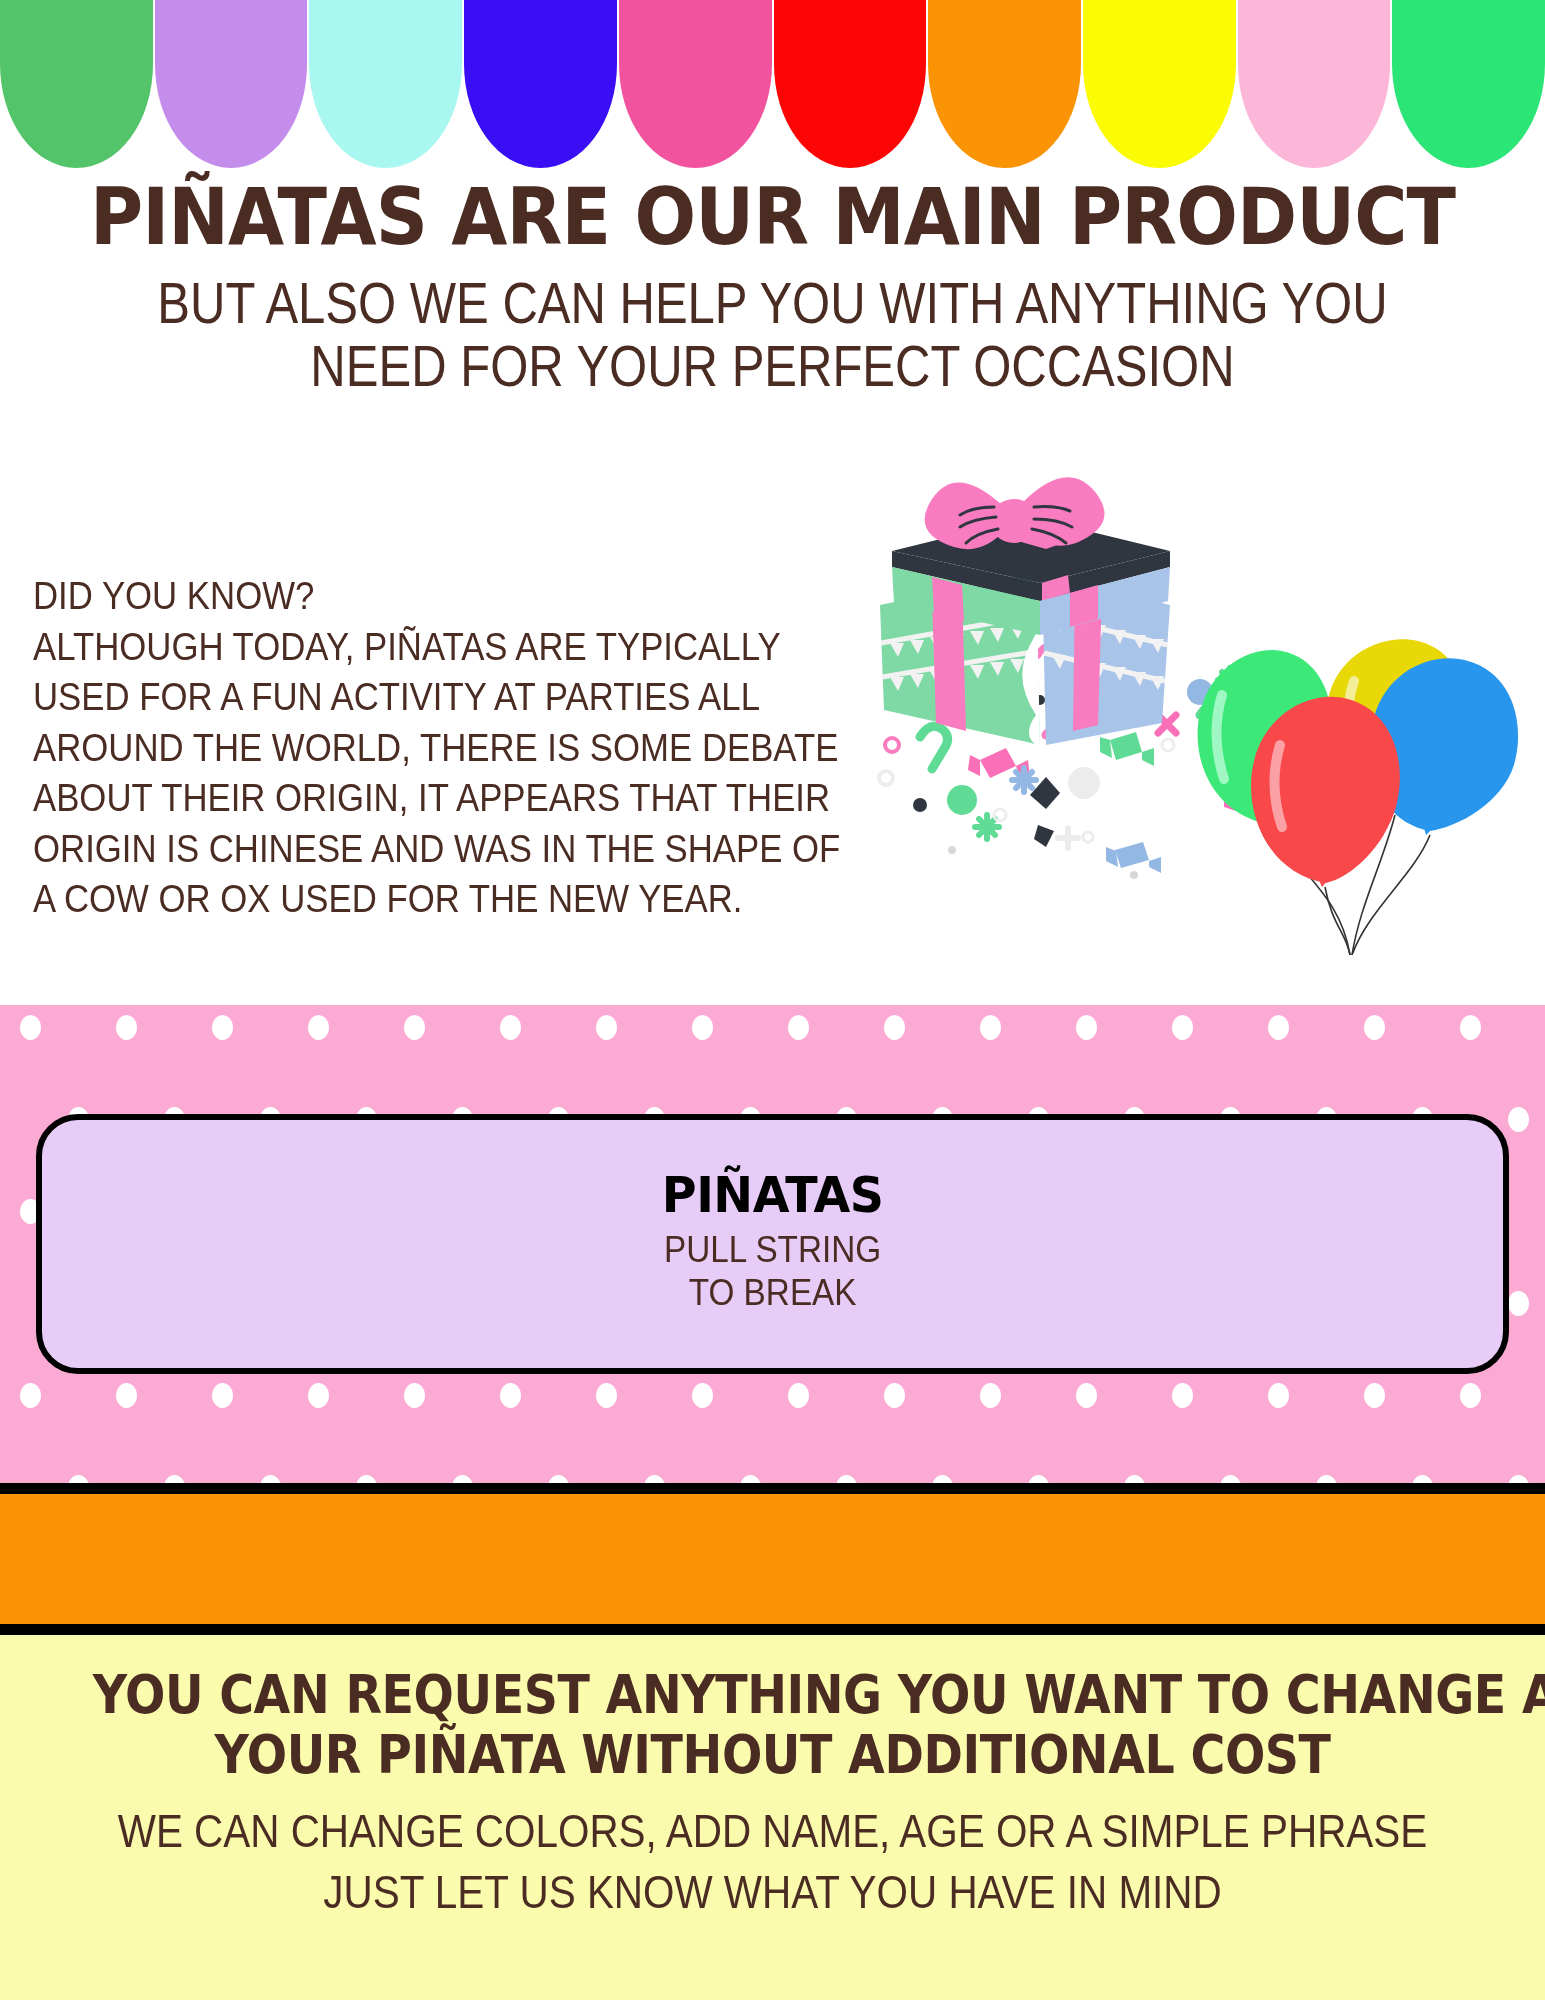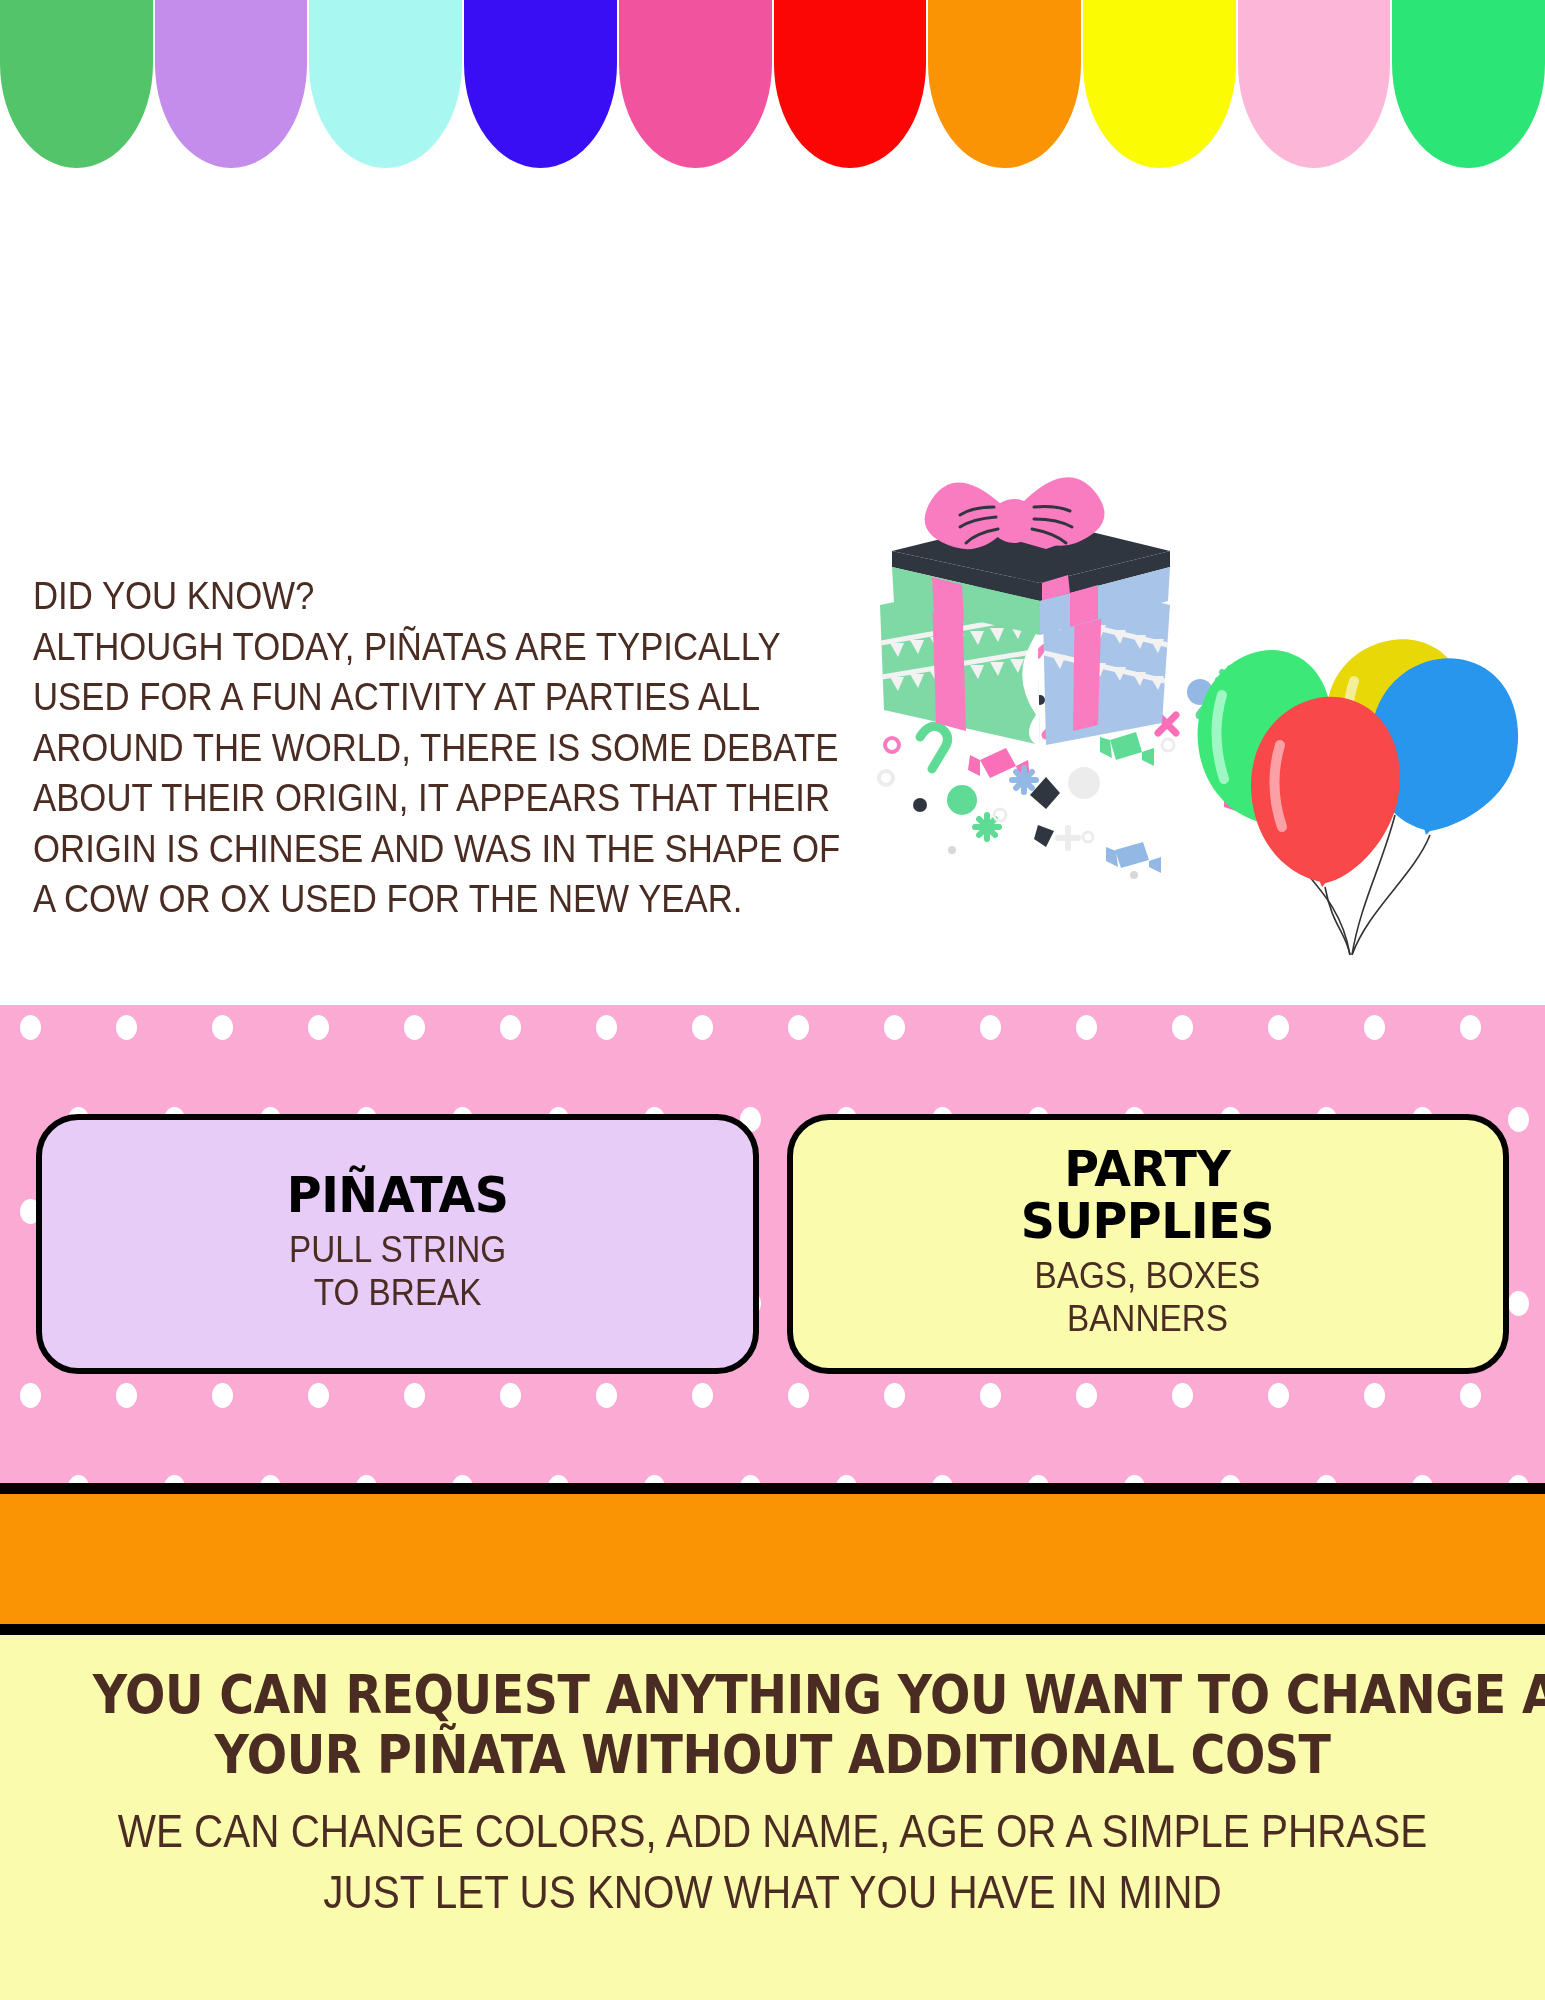--- a/index.html
+++ b/index.html
@@ -162,20 +162,27 @@
       <div class="scallop" style="background: rgb(169, 247, 241);"></div>
       <div class="scallop" style="background: rgb(58, 14, 245);"></div>
       <div class="scallop" style="background: rgb(242, 83, 158);"></div>
       <div class="scallop" style="background: rgb(251, 5, 5);"></div>
       <div class="scallop" style="background: rgb(251, 148, 4);"></div>
       <div class="scallop" style="background: rgb(251, 251, 4);"></div>
       <div class="scallop" style="background: rgb(251, 182, 216);"></div>
       <div class="scallop" style="background: rgb(43, 229, 118);"></div>
     </div>
 
+  <div class="headline-wrap">
+    <div class="main-title">PIÑATAS ARE OUR MAIN PRODUCT</div>
+    <div class="sub-title">
+      <span class="l1">BUT ALSO WE CAN HELP YOU WITH ANYTHING YOU</span>
+      <span class="l2">NEED FOR YOUR PERFECT OCCASION</span>
+    </div>
+  </div>
 
   <div class="body-copy" id="bodyCopy">
       <div>DID YOU KNOW?</div>
       <div>ALTHOUGH TODAY, PIÑATAS ARE TYPICALLY</div>
       <div>USED FOR A FUN ACTIVITY AT PARTIES ALL</div>
       <div>AROUND THE WORLD, THERE IS SOME DEBATE</div>
       <div>ABOUT THEIR ORIGIN, IT APPEARS THAT THEIR</div>
       <div>ORIGIN IS CHINESE AND WAS IN THE SHAPE OF</div>
       <div>A COW OR OX USED FOR THE NEW YEAR.</div>
     </div>
@@ -454,30 +461,20 @@
     <div class="cards">
       <div class="card" style="background: rgb(230, 204, 247);">
         <div class="card-title">PIÑATAS</div>
         <div class="card-sub">
           <span>PULL STRING</span>
           <span>TO BREAK</span>
         </div>
       </div>
 
 
-      <div class="card" style="background: rgb(251, 251, 174);">
-        <div class="card-title">
-          <span>PARTY</span><br>
-          <span>SUPPLIES</span>
-        </div>
-        <div class="card-sub">
-          <span>BAGS, BOXES</span>
-          <span>BANNERS</span>
-        </div>
-      </div>
     </div>
   </div>
 
   <div class="orange-band" style="background: rgb(251, 148, 4);"></div>
 
   <div class="yellow-band" style="background: rgb(251, 251, 174);">
     <div class="footer-head">
       <span>YOU CAN REQUEST ANYTHING YOU WANT TO CHANGE ABOUT</span>
       <span>YOUR PIÑATA WITHOUT ADDITIONAL COST</span>
     </div>

